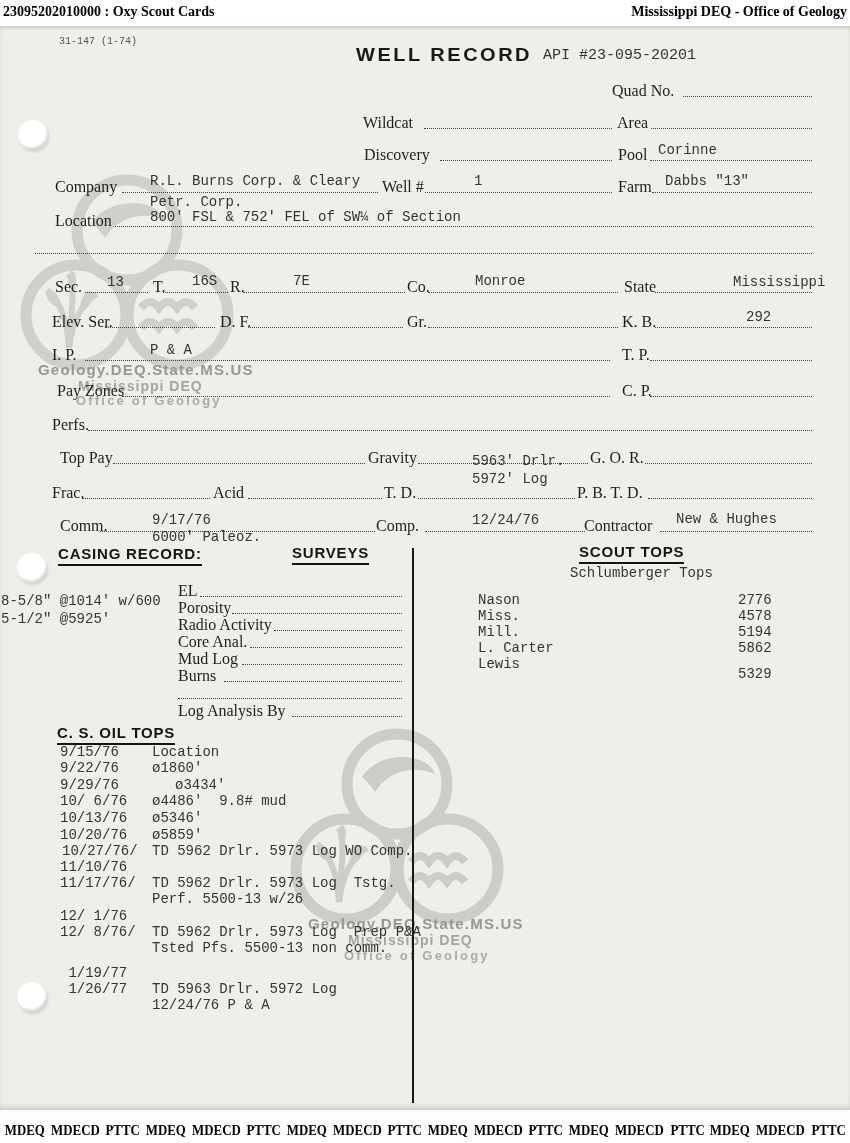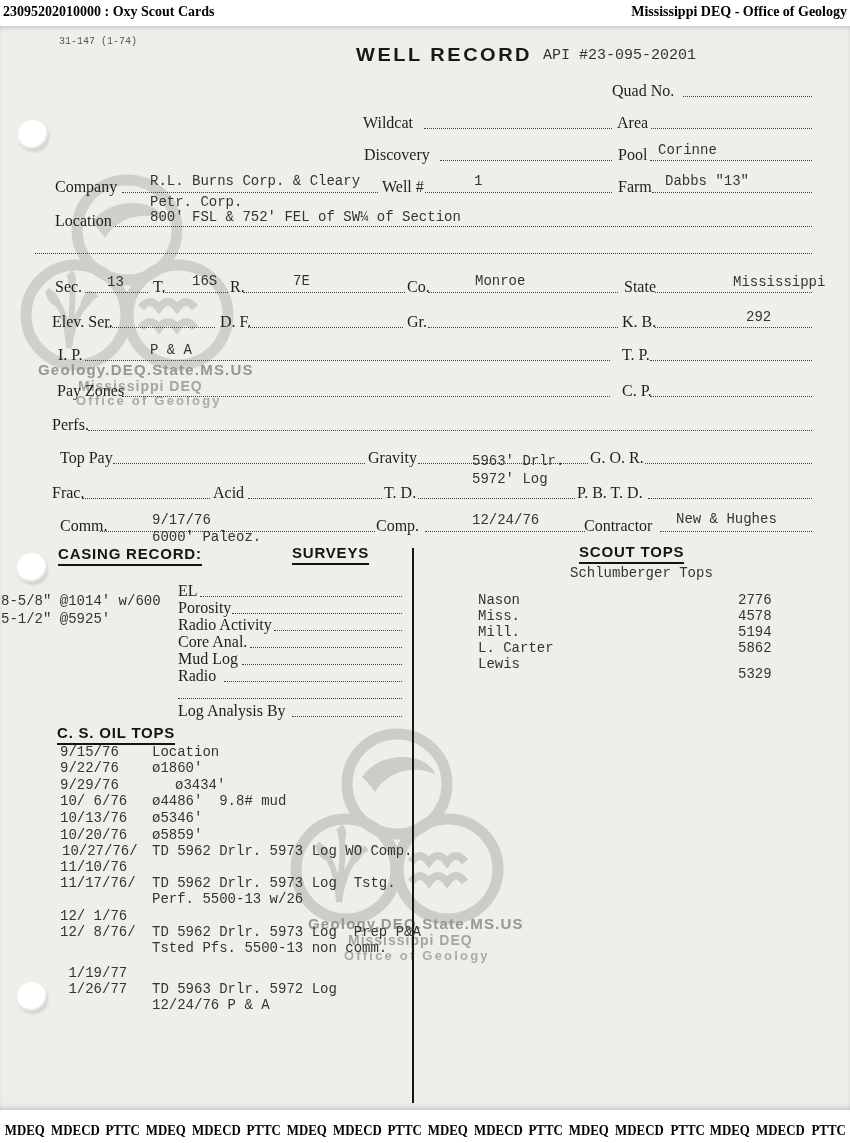--- a/index.html
+++ b/index.html
@@ -134,21 +134,21 @@
   <span class="lbl" style="left:52px;top:314px;">Elev. Ser.</span>
   <div class="dl" style="left:105px;top:327px;width:110px;"></div>
   <span class="lbl" style="left:220px;top:314px;">D. F.</span>
   <div class="dl" style="left:248px;top:327px;width:155px;"></div>
   <span class="lbl" style="left:407px;top:314px;">Gr.</span>
   <div class="dl" style="left:428px;top:327px;width:190px;"></div>
   <span class="lbl" style="left:622px;top:314px;">K. B.</span>
   <div class="dl" style="left:655px;top:327px;width:157px;"></div>
   <span class="typed" style="left:746px;top:310px;">292</span>
 
-  <span class="lbl" style="left:52px;top:347px;margin-left:6px;">I. P.</span>
+  <span class="lbl" style="left:52px;top:347px;">I. P.</span>
   <div class="dl" style="left:85px;top:360px;width:525px;"></div>
   <span class="typed" style="left:150px;top:343px;">P &amp; A</span>
   <span class="lbl" style="left:622px;top:347px;">T. P.</span>
   <div class="dl" style="left:650px;top:360px;width:162px;"></div>
 
   <span class="lbl" style="left:57px;top:383px;">Pay Zones</span>
   <div class="dl" style="left:122px;top:396px;width:488px;"></div>
   <span class="lbl" style="left:622px;top:383px;">C. P.</span>
   <div class="dl" style="left:650px;top:396px;width:162px;"></div>
 
@@ -195,21 +195,21 @@
   <span class="lbl" style="left:178px;top:583px;">EL</span>
   <div class="dl" style="left:200px;top:596px;width:202px;"></div>
   <span class="lbl" style="left:178px;top:600px;">Porosity</span>
   <div class="dl" style="left:232px;top:613px;width:170px;"></div>
   <span class="lbl" style="left:178px;top:617px;">Radio Activity</span>
   <div class="dl" style="left:274px;top:630px;width:128px;"></div>
   <span class="lbl" style="left:178px;top:634px;">Core Anal.</span>
   <div class="dl" style="left:250px;top:647px;width:152px;"></div>
   <span class="lbl" style="left:178px;top:651px;">Mud Log</span>
   <div class="dl" style="left:242px;top:664px;width:160px;"></div>
-  <span class="lbl" style="left:178px;top:668px;">Radio</span>
+  <span class="lbl" style="left:178px;top:668px;">Burns</span>
   <div class="dl" style="left:224px;top:681px;width:178px;"></div>
   <div class="dl" style="left:178px;top:698px;width:224px;"></div>
   <span class="lbl" style="left:178px;top:703px;">Log Analysis By</span>
   <div class="dl" style="left:292px;top:716px;width:110px;"></div>
 
   <span class="hd" style="left:579px;top:544px;">SCOUT TOPS</span>
   <span class="typed" style="left:570px;top:566px;">Schlumberger Tops</span>
   <span class="typed" style="left:478px;top:593px;">Nason</span>
   <span class="typed" style="left:738px;top:593px;">2776</span>
   <span class="typed" style="left:478px;top:609px;">Miss.</span>

